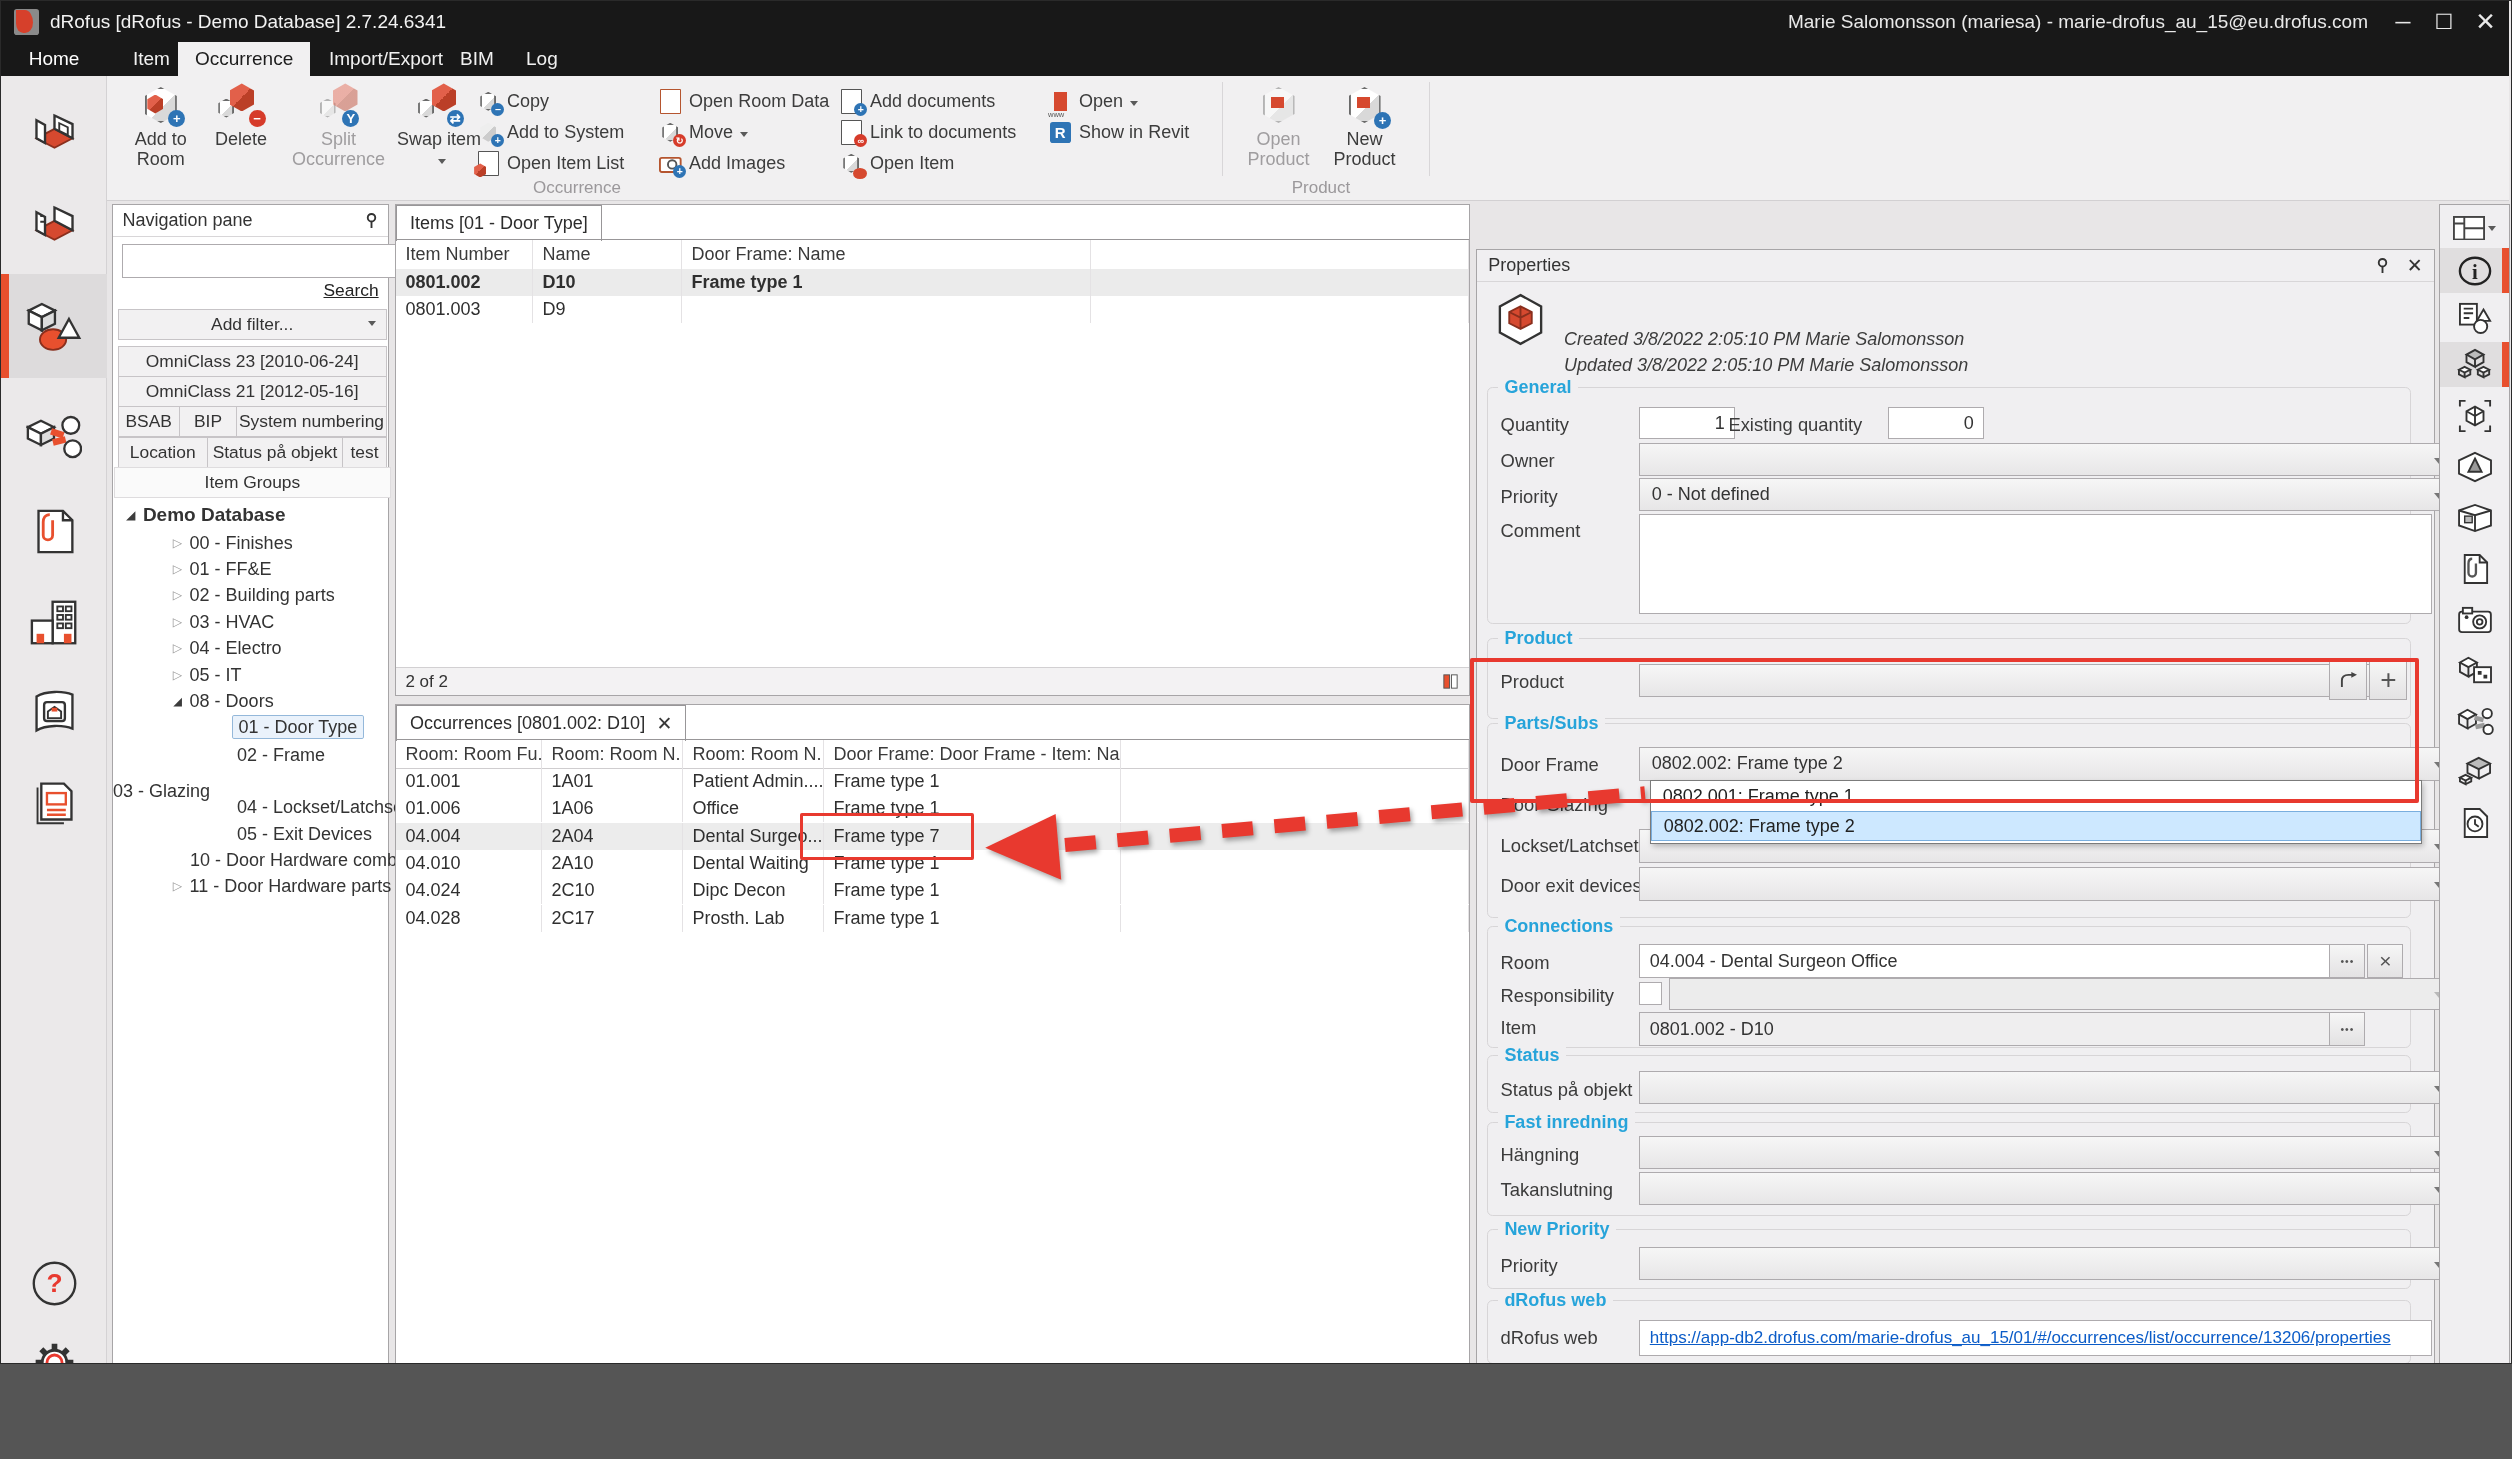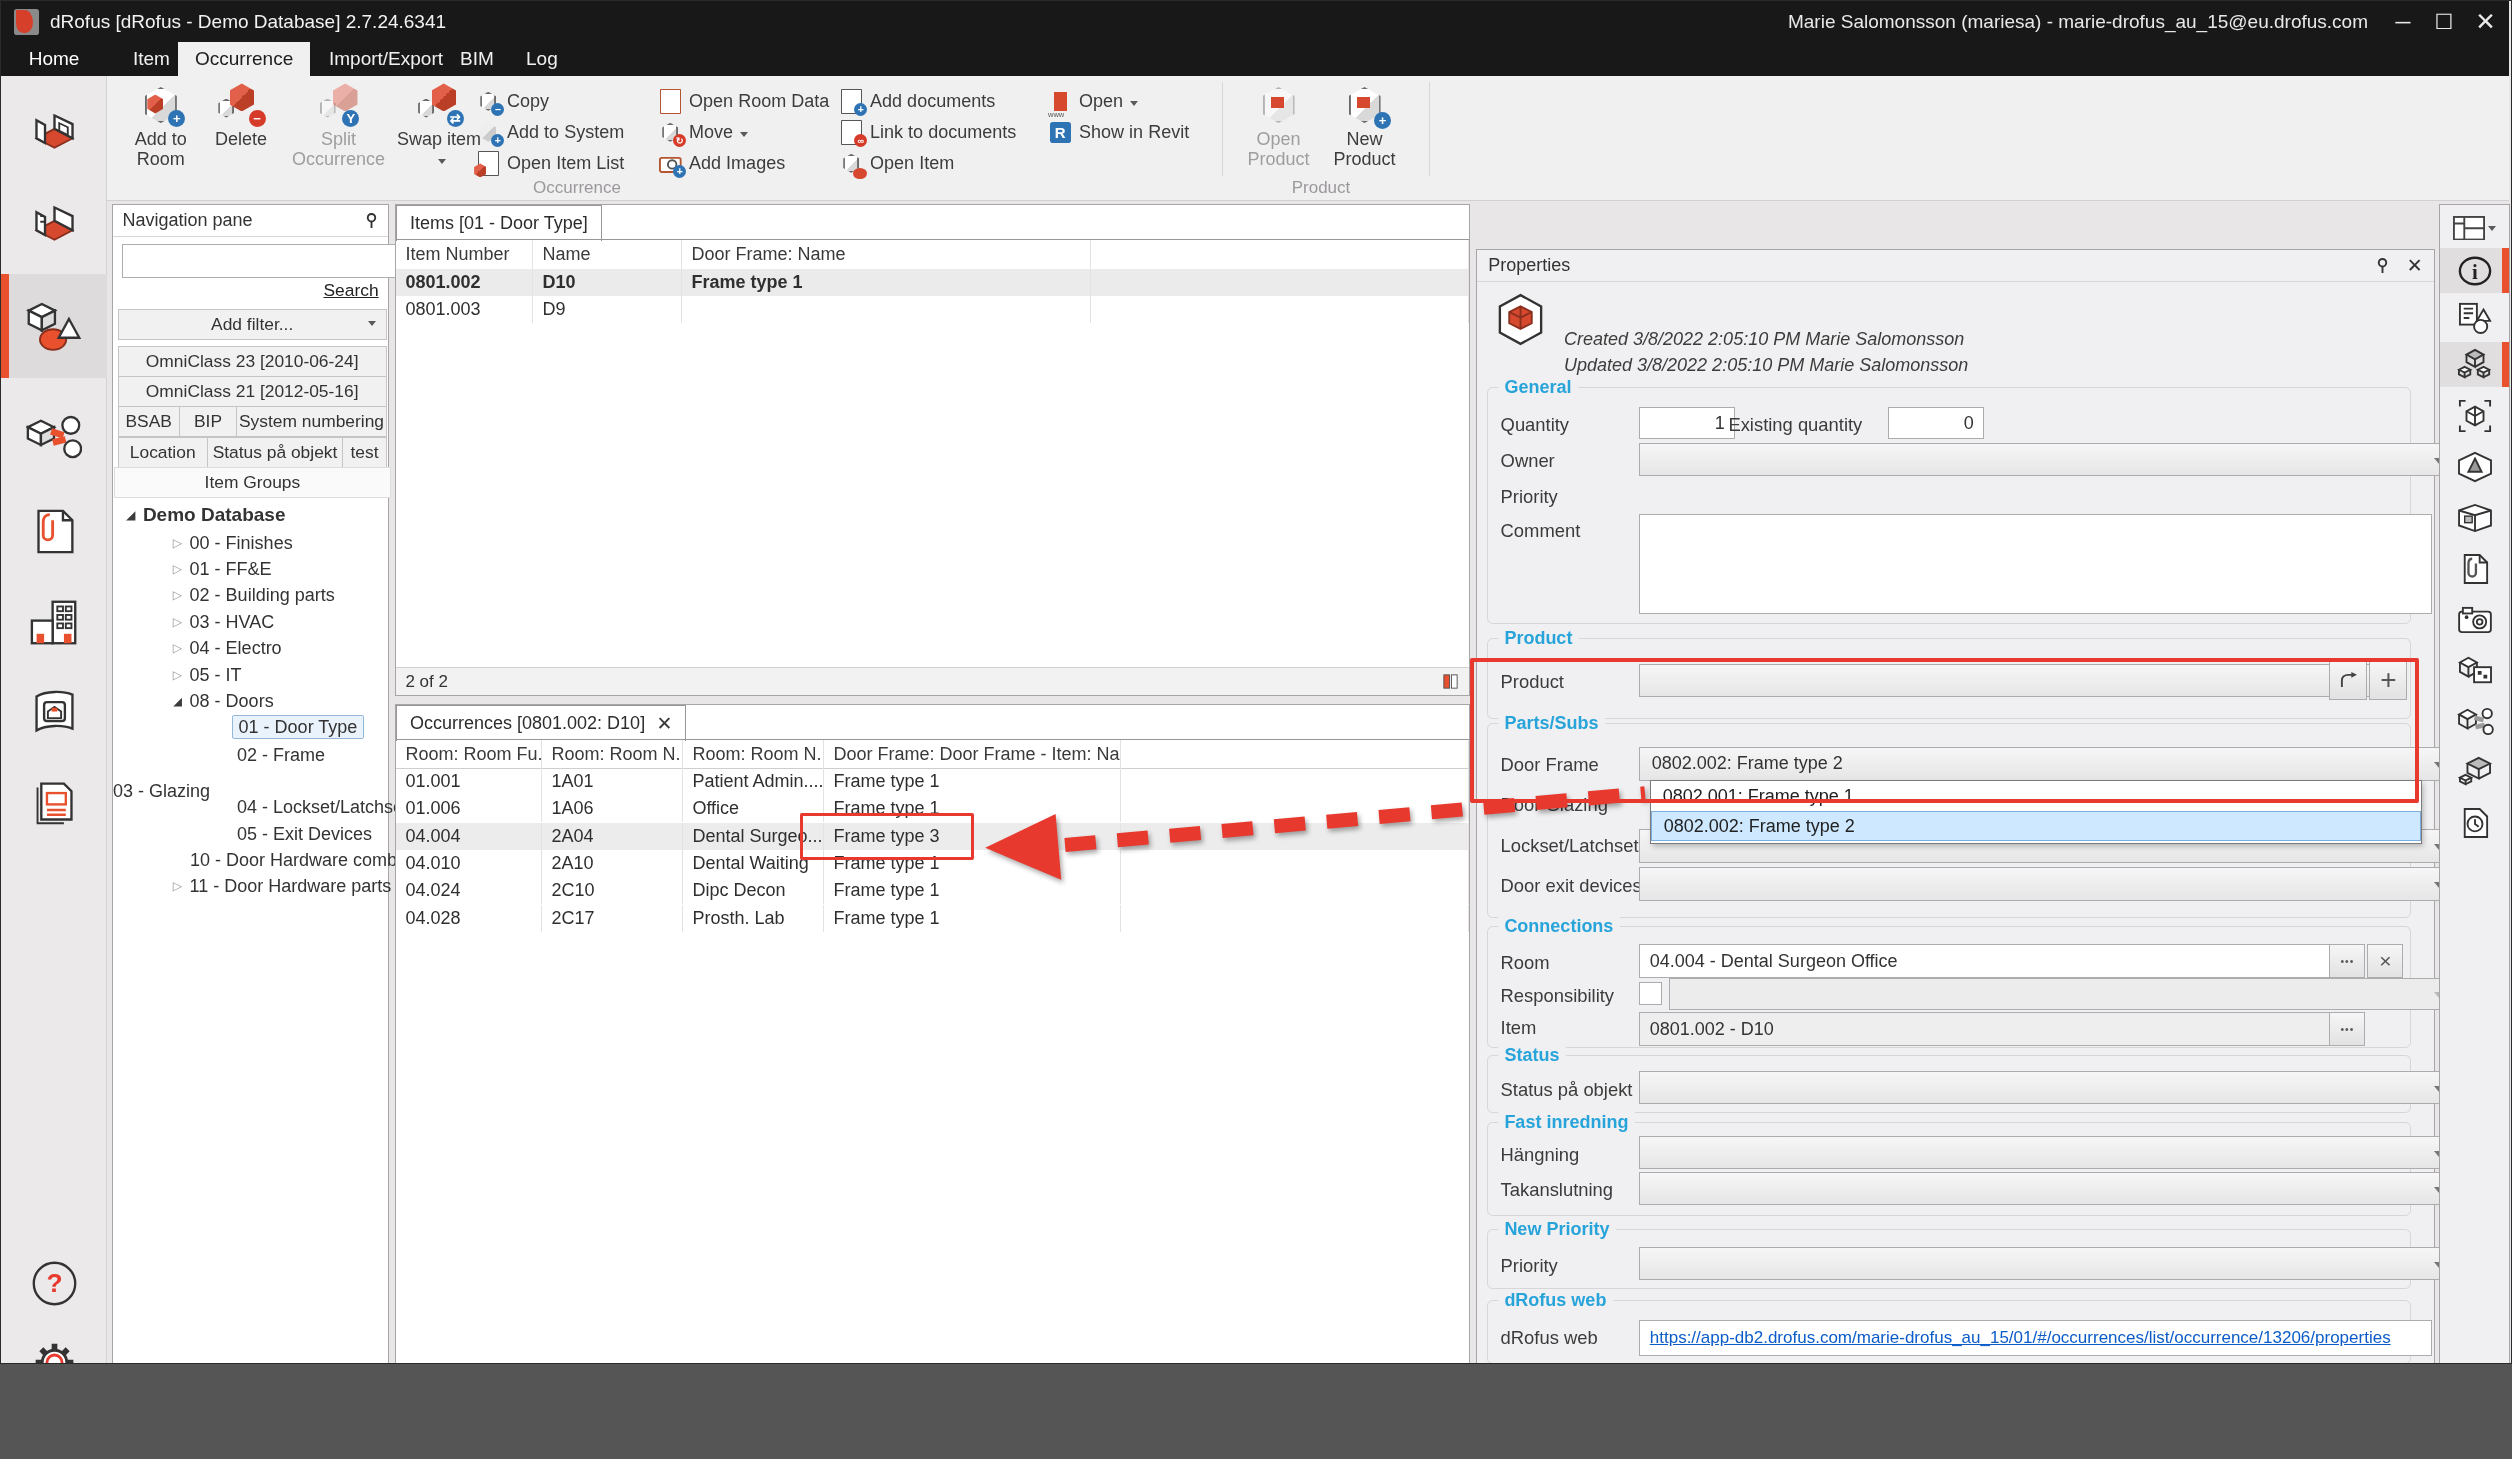--- a/index.html
+++ b/index.html
@@ -511,21 +511,21 @@
       <div>01.006</div>
         <div>1A06</div>
         <div>Office</div>
         <div>Frame type 1</div>
         <div></div>
     </div>
     <div class="grid-r" style="left:0;top:118px;width:100%;height:27px;grid-template-columns:146px 141px 141px 297px 1fr;background:#ececec">
       <div>04.004</div>
         <div>2A04</div>
         <div>Dental Surgeo...</div>
-        <div>Frame type 3</div>
+        <div>Frame type 7</div>
         <div></div>
     </div>
     <div class="grid-r" style="left:0;top:145px;width:100%;height:27px;grid-template-columns:146px 141px 141px 297px 1fr">
       <div>04.010</div>
         <div>2A10</div>
         <div>Dental Waiting</div>
         <div>Frame type 1</div>
         <div></div>
     </div>
     <div class="grid-r" style="left:0;top:172px;width:100%;height:27px;grid-template-columns:146px 141px 141px 297px 1fr">
@@ -571,20 +571,23 @@
 
     <div class="gbox" style="left:10.4px;top:137px;width:922px;height:235px">
       <span class="glabel">General</span>
       <span class="plabel" style="left:12.2px;top:26px">Quantity</span>
       <div class="tfield" style="left:151px;top:19px;width:75px;height:30px;justify-content:flex-end">1</div>
       <span class="plabel" style="left:240px;top:26px">Existing quantity</span>
       <div class="tfield" style="left:400px;top:19px;width:75px;height:30px;justify-content:flex-end">0</div>
       <span class="plabel" style="left:12.2px;top:62px">Owner</span>
       <div class="combo" style="left:151px;top:55px;width:772px;height:31px"></div>
       <span class="plabel" style="left:12.2px;top:98px">Priority</span>
+      <div class="combo" style="left:151px;top:90px;width:772px;height:31px">
+          <span>0  - Not defined</span>
+        </div>
       <span class="plabel" style="left:12.2px;top:132px">Comment</span>
       <div class="tfield" style="left:151px;top:126px;width:772px;height:98px;align-items:flex-start"></div>
     </div>
 
     <div class="gbox" style="left:10.4px;top:388px;width:922px;height:79px">
       <span class="glabel">Product</span>
       <span class="plabel" style="left:12.2px;top:32px">Product</span>
       <div class="combo" style="left:151px;top:24.5px;width:685px;height:31px"></div>
       <div class="sqbtn" style="left:841px;top:21.6px;width:36px;height:37px">
         <svg width="19" height="17" viewBox="0 0 20 18">

